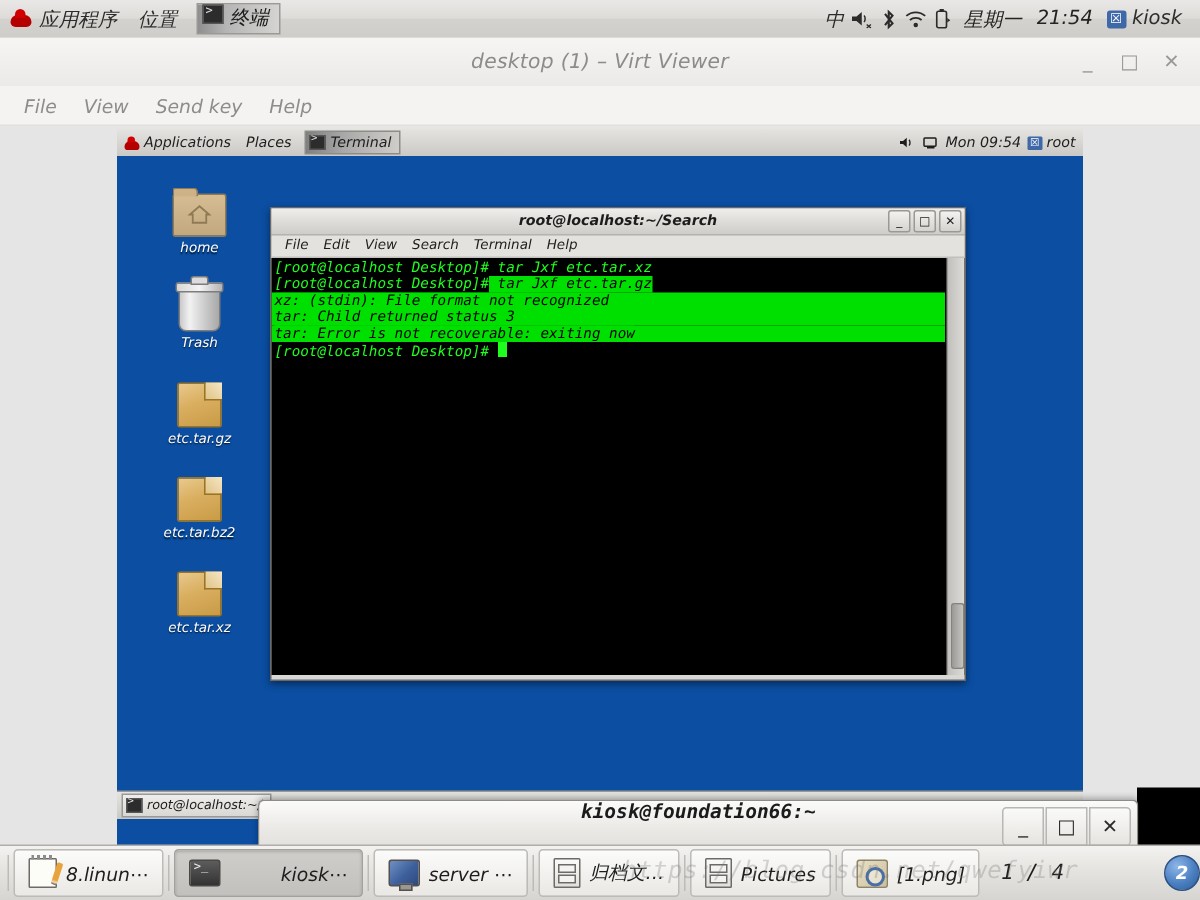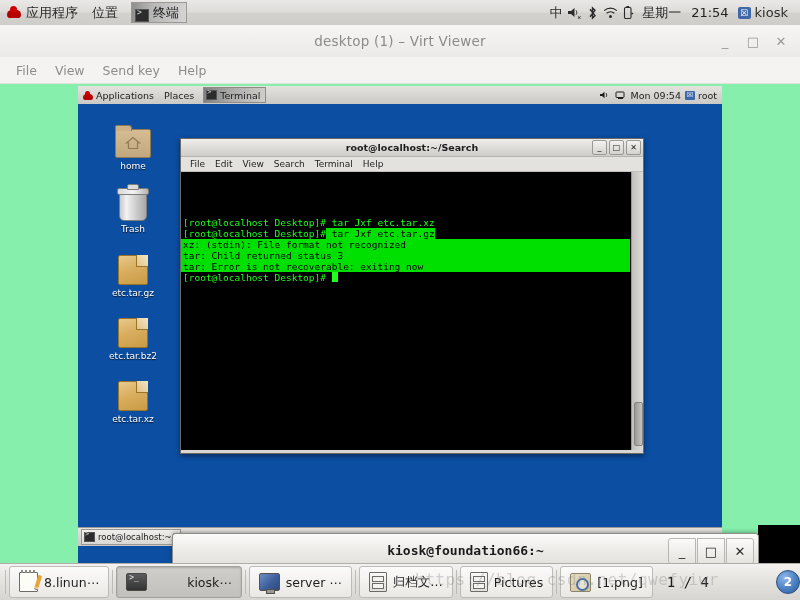--- a/index.html
+++ b/index.html
@@ -3,21 +3,21 @@
 <meta charset="utf-8">
 <style>
   html,body{margin:0;padding:0;}
   body{
     width:800px;height:600px;overflow:hidden;
     background:#ffffff;
     font-family:"DejaVu Sans","Liberation Sans",sans-serif;
     font-size:12px;color:#2e2e2e;
     -webkit-font-smoothing:antialiased;
   }
-  .screen{position:relative;width:800px;height:600px;overflow:hidden;background:#86efac;}
+  .screen{position:relative;width:800px;height:600px;overflow:hidden;background:#e5e5e5;font-style:italic;}
 
   
   .host-panel{
     position:absolute;left:0;top:0;width:800px;height:25px;
     background:linear-gradient(to bottom,#e9e8e6 0%,#dedcd9 48%,#d4d2ce 52%,#cfcdc9 100%);
     border-bottom:1px solid #a9a7a3;
     display:flex;align-items:center;
   }
   .hp-left{display:flex;align-items:center;height:100%;}
   .hp-right{margin-left:auto;display:flex;align-items:center;height:100%;padding-right:8px;}
@@ -30,21 +30,21 @@
   }
   .redhat-glyph:before{
     content:"";position:absolute;left:0;top:4px;width:14px;height:8px;
     background:#b50000;border-radius:7px 7px 5px 5px;
   }
   .redhat-glyph:after{
     content:"";position:absolute;left:3px;top:0px;width:7px;height:6px;
     background:#d00000;border-radius:4px 4px 0 0;
   }
   .hp-terminal-task{
-    display:flex;align-items:flex-end;gap:4px;height:19px;margin:0 2px 0 6px;
+    display:flex;align-items:flex-start;gap:4px;height:19px;margin:0 2px 0 6px;
     padding:0 7px 0 3px;
     background:linear-gradient(to right,#8f8f8f 0%,#b5b5b5 35%,#d5d4d2 100%);
     border:1px solid #9b9995;color:#1d1d1d;font-size:13px;
   }
   .mini-term{
     width:12px;height:11px;background:#2c2c2c;border:1px solid #555;
     position:relative;flex:none;
   }
   .mini-term:before{content:">";position:absolute;left:1px;top:-2px;color:#ddd;font-size:8px;font-family:"DejaVu Sans Mono",monospace;}
   .tray-ico{width:18px;height:18px;display:flex;align-items:center;justify-content:center;font-size:13px;color:#2b2b2b;}
@@ -175,21 +175,21 @@
     font-size:9.5px;line-height:11px;overflow:hidden;
   }
   .gterm-scroll{
     position:absolute;right:0;top:0;width:11px;height:278px;
     background:linear-gradient(to right,#c2c0bc,#dedcd8);border-left:1px solid #9b9995;
   }
   .gterm-thumb{
     position:absolute;left:2px;bottom:4px;width:7px;height:42px;
     background:linear-gradient(to right,#9d9b97,#c6c4c0);border:1px solid #85837f;border-radius:2px;
   }
-  .tlines{position:absolute;left:0;top:1px;right:13px;margin-top:44px;}
+  .tlines{position:absolute;left:0;top:1px;right:13px;}
   .tline{white-space:pre;height:11px;color:#1eff1e;padding-left:2px;}
   .tline .sel{background:#00e000;color:#000000;}
   .tline.full-sel{background:#00e000;color:#000000;}
   .tline .prompt-dark{background:#000000;color:#1eff1e;}
   .cursorblk{display:inline-block;width:6px;height:10px;background:#1eff1e;vertical-align:-1px;}
 
   
   .g-bottom{
     position:absolute;left:0;bottom:0;width:644px;height:18px;
     background:linear-gradient(to bottom,#e5e3e0 0%,#d6d4d0 60%,#c9c7c3 100%);
@@ -204,21 +204,21 @@
   
   .kioskwin{
     position:absolute;left:172px;top:533px;width:585px;height:35px;
     background:#f2f1ef;border:1px solid #8e8c88;border-bottom:none;
     border-radius:4px 4px 0 0;box-shadow:0 -1px 4px rgba(0,0,0,.3);
   }
   .kiosk-title{
     height:32px;position:relative;
     background:linear-gradient(to bottom,#fbfbfa 0%,#eceae7 55%,#e2e0dc 100%);
     border-radius:4px 4px 0 0;
-    display:flex;align-items:center;justify-content:center;
+    display:flex;align-items:flex-start;justify-content:center;
   }
   .kiosk-title .kt{font-size:13px;color:#1b1b1b;font-weight:bold;font-family:"DejaVu Sans Mono","Liberation Mono",monospace;}
   .kiosk-btns{position:absolute;right:4px;top:4px;display:flex;gap:1px;}
   .kbtn{
     width:26px;height:24px;display:flex;align-items:center;justify-content:center;
     font-size:13px;color:#2b2b2b;background:linear-gradient(to bottom,#fafaf9,#e6e4e0);
     border:1px solid #b9b7b3;
   }
   .kbtn:first-child{border-radius:3px 0 0 3px;}
   .kbtn:last-child{border-radius:0 3px 3px 0;}

